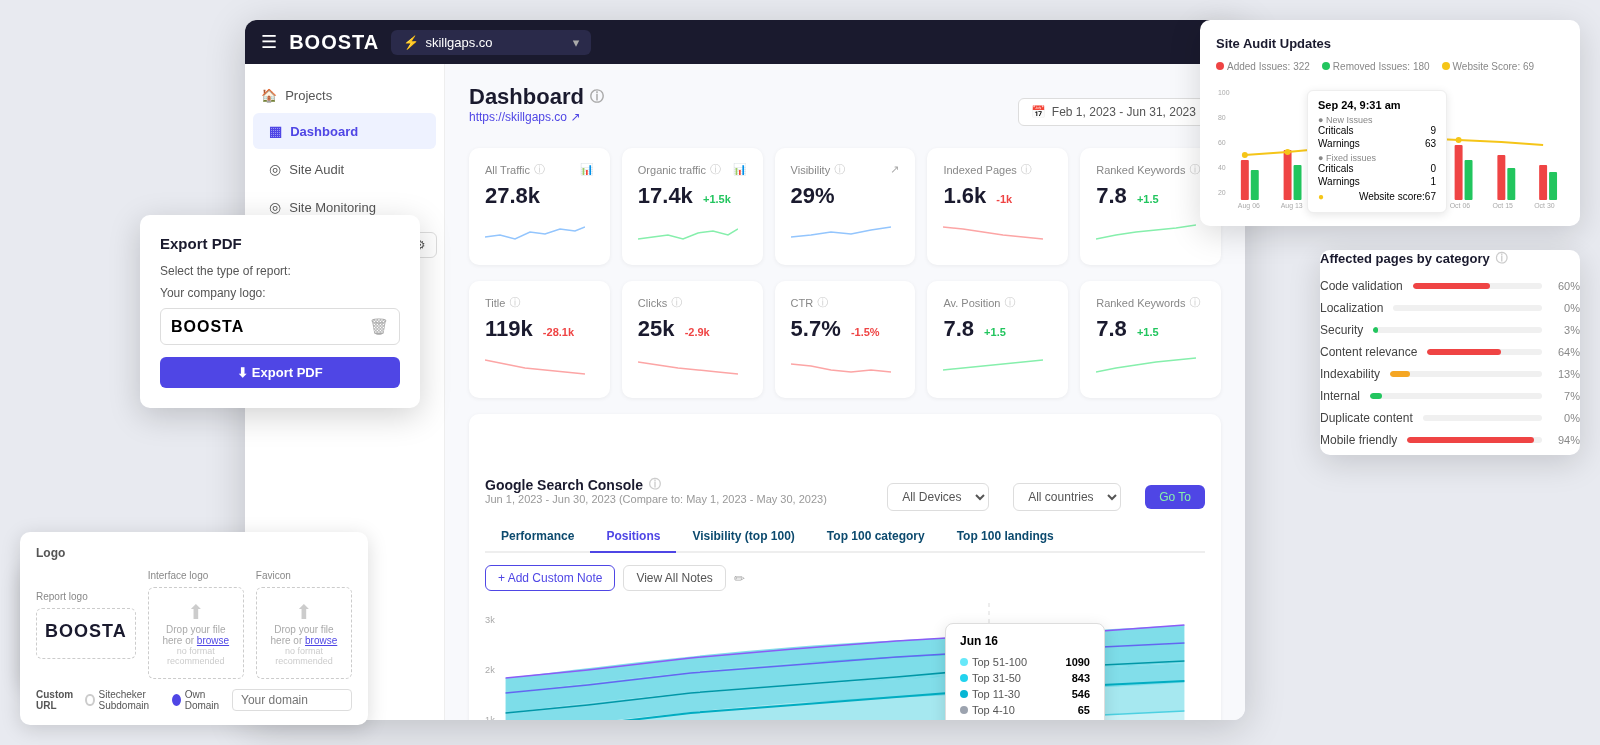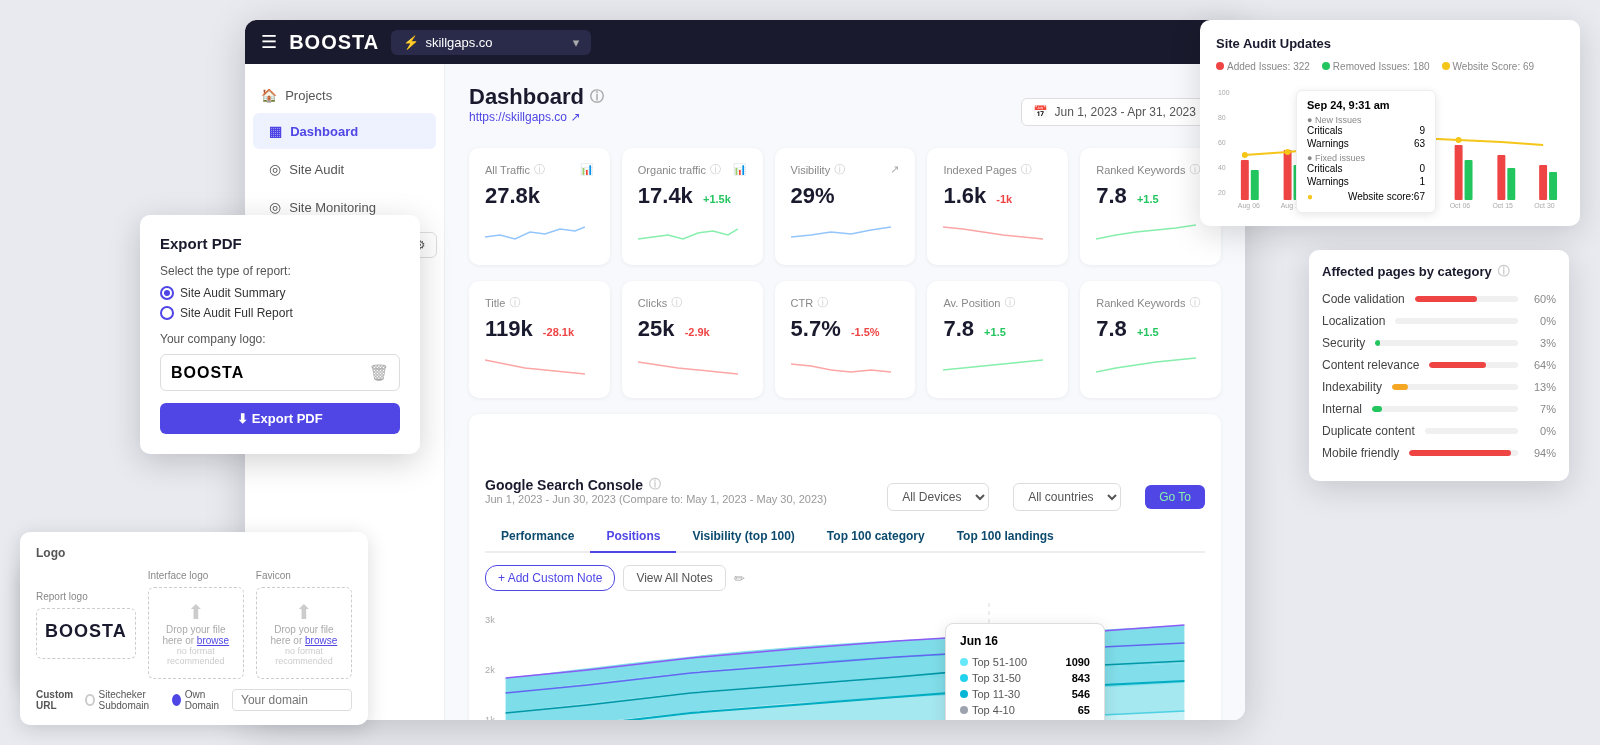--- a/index.html
+++ b/index.html
@@ -268,21 +268,21 @@
     .gsc-actions {
       display: flex;
       align-items: center;
       gap: 8px;
       margin-bottom: 12px;
     }
     .add-note-btn {
       border: 1px solid #4f46e5;
       color: #4f46e5;
       background: #fff;
-      border-radius: 12px;
+      border-radius: 6px;
       padding: 5px 12px;
       font-size: 12px;
       cursor: pointer;
     }
     .view-notes-btn {
       border: 1px solid #ddd;
       color: #555;
       background: #fff;
       border-radius: 6px;
       padding: 5px 12px;
@@ -524,44 +524,44 @@
       display: inline-block;
       margin-right: 3px;
     }
     .audit-chart {
       height: 130px;
       position: relative;
     }
     .audit-tooltip {
       position: absolute;
       top: 10px;
-      left: 80px;
+      left: 91px;
       background: #fff;
       border: 1px solid #eee;
       border-radius: 6px;
       padding: 8px 10px;
       font-size: 10px;
       box-shadow: 0 2px 8px rgba(0,0,0,0.1);
       min-width: 140px;
     }
     .audit-tooltip-date { font-weight: 700; margin-bottom: 4px; font-size: 11px; }
     .audit-tooltip-row { display: flex; justify-content: space-between; margin-bottom: 2px; }
     .audit-tooltip-section { margin-bottom: 4px; }
     .audit-tooltip-label { color: #888; font-size: 9px; }
 
     
     .affected-panel {
       position: absolute;
       top: 250px;
-      right: 31px;
+      right: 20px;
       width: 260px;
       background: #fff;
       border-radius: 10px;
       box-shadow: 0 8px 32px rgba(0,0,0,0.15);
-      padding: 13px;
+      padding: 0;
     }
     .affected-title {
       font-size: 13px;
       font-weight: 700;
       color: #1a1a2e;
       margin-bottom: 12px;
       display: flex;
       align-items: center;
       gap: 6px;
     }
@@ -628,21 +628,21 @@
       <div class="dashboard-header">
         <div>
           <div class="dashboard-title">
             <span>Dashboard</span>
             <span style="font-size:14px;color:#aaa;">ⓘ</span>
           </div>
           <div class="dashboard-url">https://skillgaps.co ↗</div>
         </div>
         <div class="date-picker">
           <span>📅</span>
-          <span>Jun 1, 2023 - Apr 31, 2023</span>
+          <span>Feb 1, 2023 - Jun 31, 2023</span>
           <span>▾</span>
         </div>
       </div>
 
       <div class="metrics-grid">
         <div class="metric-card">
           <div class="metric-label">
             <span>All Traffic</span>
             <span style="color:#ccc;">ⓘ</span>
             <span style="margin-left:auto;color:#f5a623;">📊</span>
@@ -868,30 +868,20 @@
           </div>
         </div>
       </div>
     </div>
   </div>
 </div>
 
 <div class="export-modal">
   <div class="modal-title">Export PDF</div>
   <div class="modal-label">Select the type of report:</div>
-  <div class="radio-group">
-    <div class="radio-item">
-      <div class="radio-circle filled"></div>
-      <span>Site Audit Summary</span>
-    </div>
-    <div class="radio-item">
-      <div class="radio-circle"></div>
-      <span>Site Audit Full Report</span>
-    </div>
-  </div>
   <div class="company-logo-section">
     <div class="modal-label">Your company logo:</div>
     <div class="logo-preview">
       <span class="logo-preview-text">BOOSTA</span>
       <span style="color:#aaa;cursor:pointer;">🗑</span>
     </div>
   </div>
   <button class="export-btn">⬇ Export PDF</button>
 </div>
 

